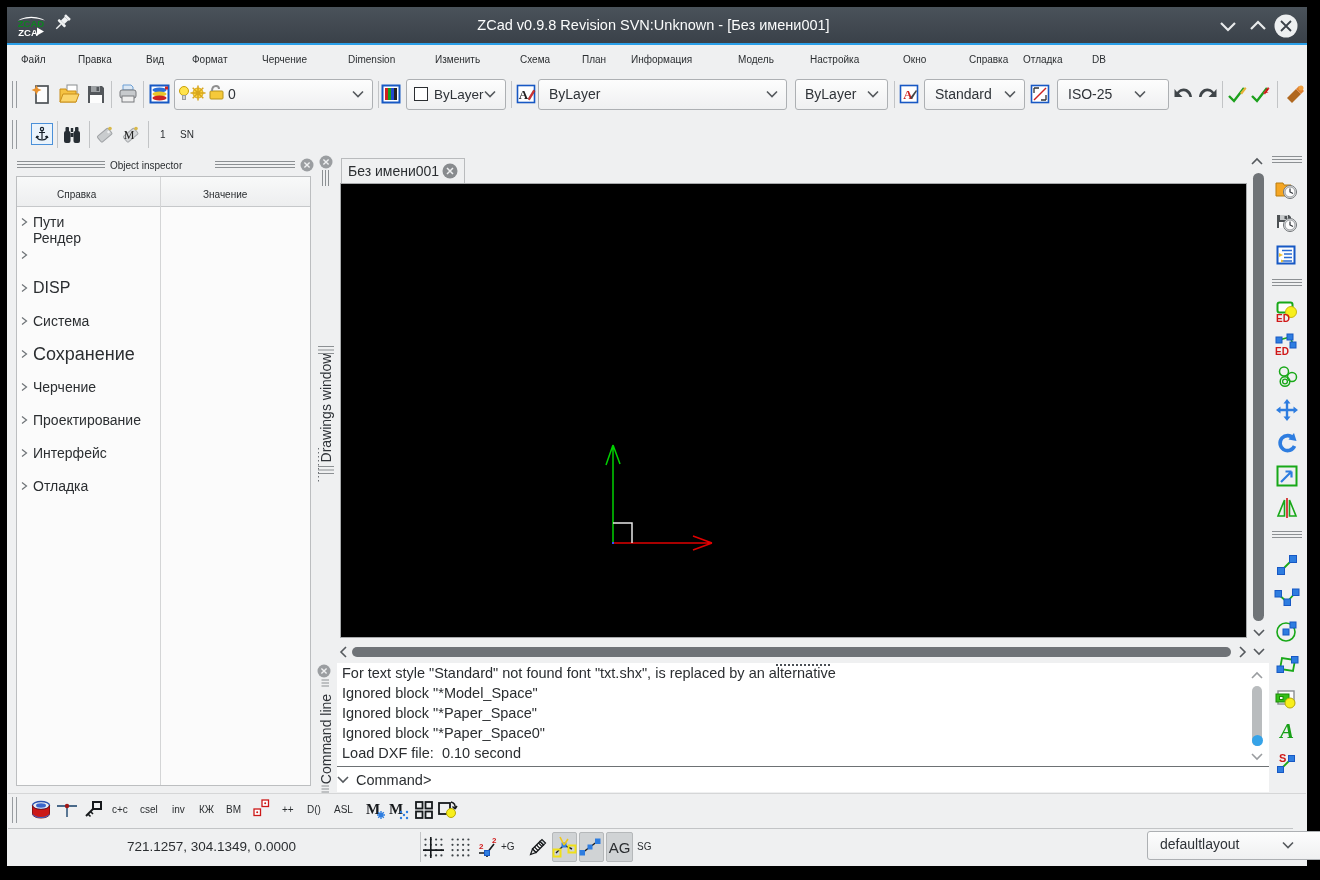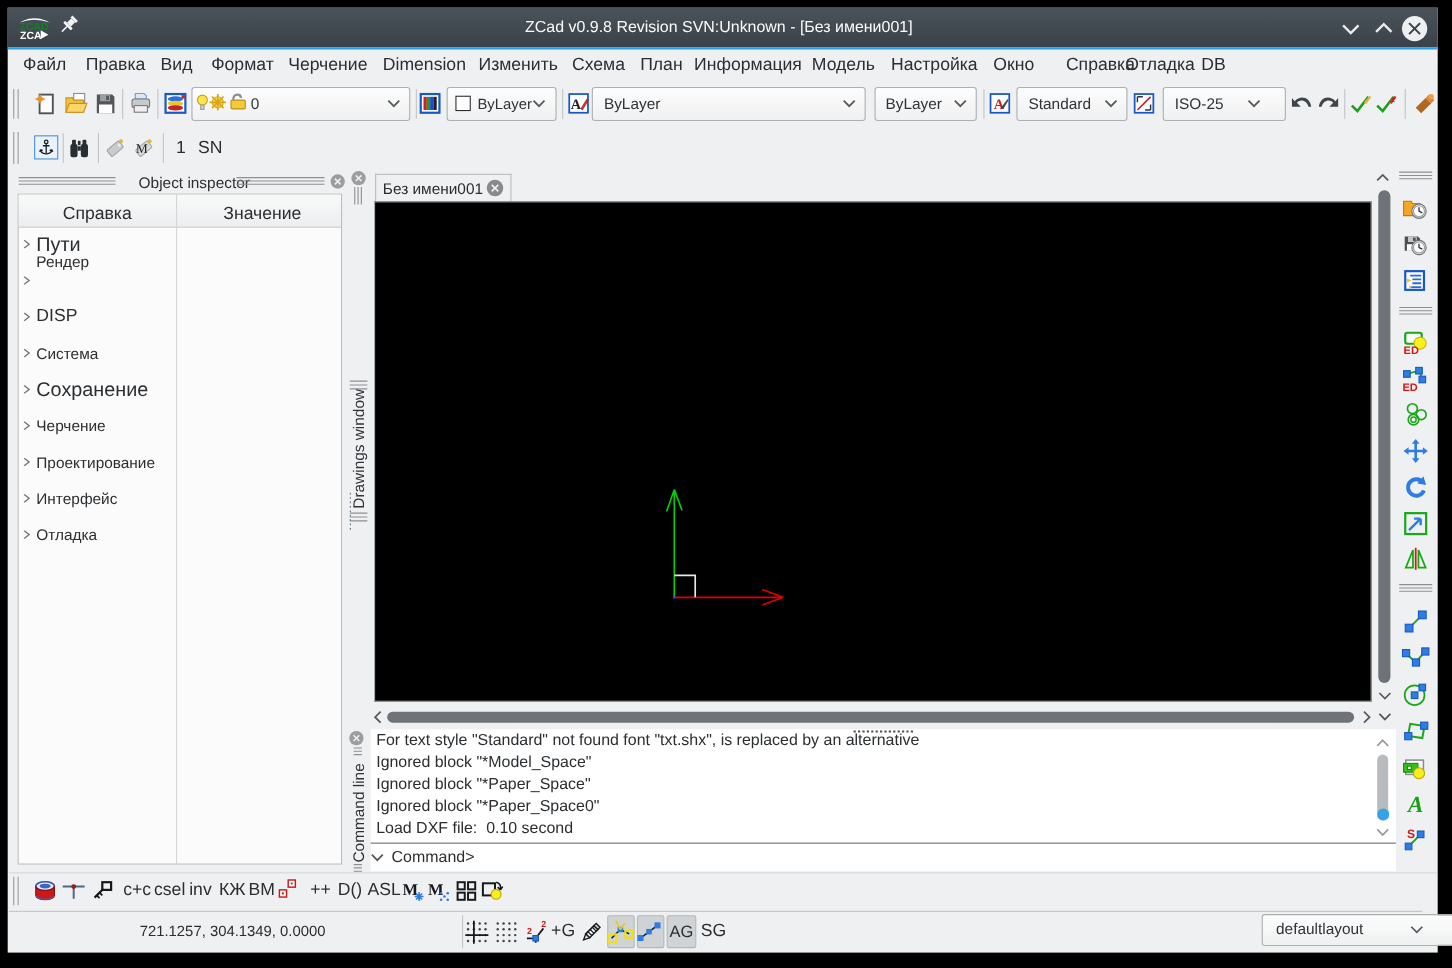--- a/index.html
+++ b/index.html
@@ -1,17 +1,17 @@
 <!DOCTYPE html>
 <html><head><meta charset="utf-8"><style>
 *{margin:0;padding:0;box-sizing:border-box}
 html,body{width:1320px;height:880px;background:#000;overflow:hidden;
  font-family:"Liberation Sans",sans-serif}
 .a{position:absolute}
-.txt{position:absolute;color:#2b2e31;font-size:16px;line-height:20px;white-space:pre}
+.txt{position:absolute;color:#2b2e31;font-size:10px;line-height:20px;white-space:pre}
 .combo{position:absolute;background:linear-gradient(#fdfdfd,#eff0f1);border:1px solid #adb0b3;border-radius:3px;height:31px}
 .combo span{position:absolute;font-size:14px;color:#2f3338;top:6px}
 .vsep{position:absolute;width:1px;background:#c2c4c6}
 .hsep{position:absolute;height:1px;background:#c2c4c6}
 .grip2v{position:absolute;width:5px;border-left:1.5px solid #989ca0;border-right:1.5px solid #989ca0}
 svg{position:absolute;overflow:visible;z-index:5}
 </style></head><body>
 <div class="a" style="left:7px;top:7px;width:1300px;height:859px;background:#eff0f1"></div>
 
 <div class="a" style="left:7px;top:7px;width:1300px;height:36px;background:linear-gradient(#4a525a,#3a4149)"></div>
@@ -202,34 +202,34 @@
 <circle cx="15" cy="4.5" r="1.8" fill="#d8b94a"></circle>
 </svg>
 <div class="txt" style="left:160px;top:125px">1</div>
 <div class="txt" style="left:180px;top:125px">SN</div>
 <svg style="left:17px;top:159px" width="280" height="12" viewBox="0 0 280 12">
 <g stroke="#8c9093" stroke-width="1">
 <path d="M0 2.5 L88 2.5 M0 5.5 L88 5.5 M0 8.5 L88 8.5"></path>
 <path d="M198 2.5 L278 2.5 M198 5.5 L278 5.5 M198 8.5 L278 8.5"></path>
     </g>
 </svg>
-<div class="txt" style="left:126px;top:156px;font-size:14px">Object inspector</div>
+<div class="txt" style="left:110px;top:156px;font-size:10px">Object inspector</div>
 <svg style="left:300px;top:158px" width="14" height="14" viewBox="0 0 14 14">
 <circle cx="7" cy="7" r="6.5" fill="#9b9ea1"></circle>
     <path d="M4.4 4.4 L9.6 9.6 M9.6 4.4 L4.4 9.6" stroke="#eff0f1" stroke-width="1.4"></path>
 </svg>
 <div class="a" style="left:16px;top:176px;width:295px;height:610px;background:#fbfbfb;border:1px solid #bcbec0"></div>
 <div class="a" style="left:17px;top:177px;width:293px;height:30px;background:linear-gradient(#f8f9f9,#edeeef);border-bottom:1px solid #c6c8ca"></div>
 <div class="txt" style="left:57px;top:185px">Справка</div>
 <div class="txt" style="left:203px;top:185px">Значение</div>
 <div class="vsep" style="left:160px;top:177px;height:608px;background:#d4d5d6"></div>
 <svg style="left:19px;top:215px" width="10" height="14" viewBox="0 0 10 14">
 <path d="M3 3.5 L7.5 7 L3 10.5" stroke="#6e7377" stroke-width="1.2" fill="none"></path>
   </svg>
-<div class="txt" style="left:33px;top:212px;font-size:18px">Пути</div>
+<div class="txt" style="left:33px;top:212px;font-size:14px">Пути</div>
 <svg style="left:19px;top:248px" width="10" height="14" viewBox="0 0 10 14">
 <path d="M3 3.5 L7.5 7 L3 10.5" stroke="#6e7377" stroke-width="1.2" fill="none"></path>
   </svg>
 <div class="txt" style="left:33px;top:228px;font-size:14px">Рендер</div>
 <svg style="left:19px;top:281px" width="10" height="14" viewBox="0 0 10 14">
 <path d="M3 3.5 L7.5 7 L3 10.5" stroke="#6e7377" stroke-width="1.2" fill="none"></path>
   </svg>
 <div class="txt" style="left:33px;top:278px;font-size:16px">DISP</div>
 <svg style="left:19px;top:314px" width="10" height="14" viewBox="0 0 10 14">
 <path d="M3 3.5 L7.5 7 L3 10.5" stroke="#6e7377" stroke-width="1.2" fill="none"></path>

